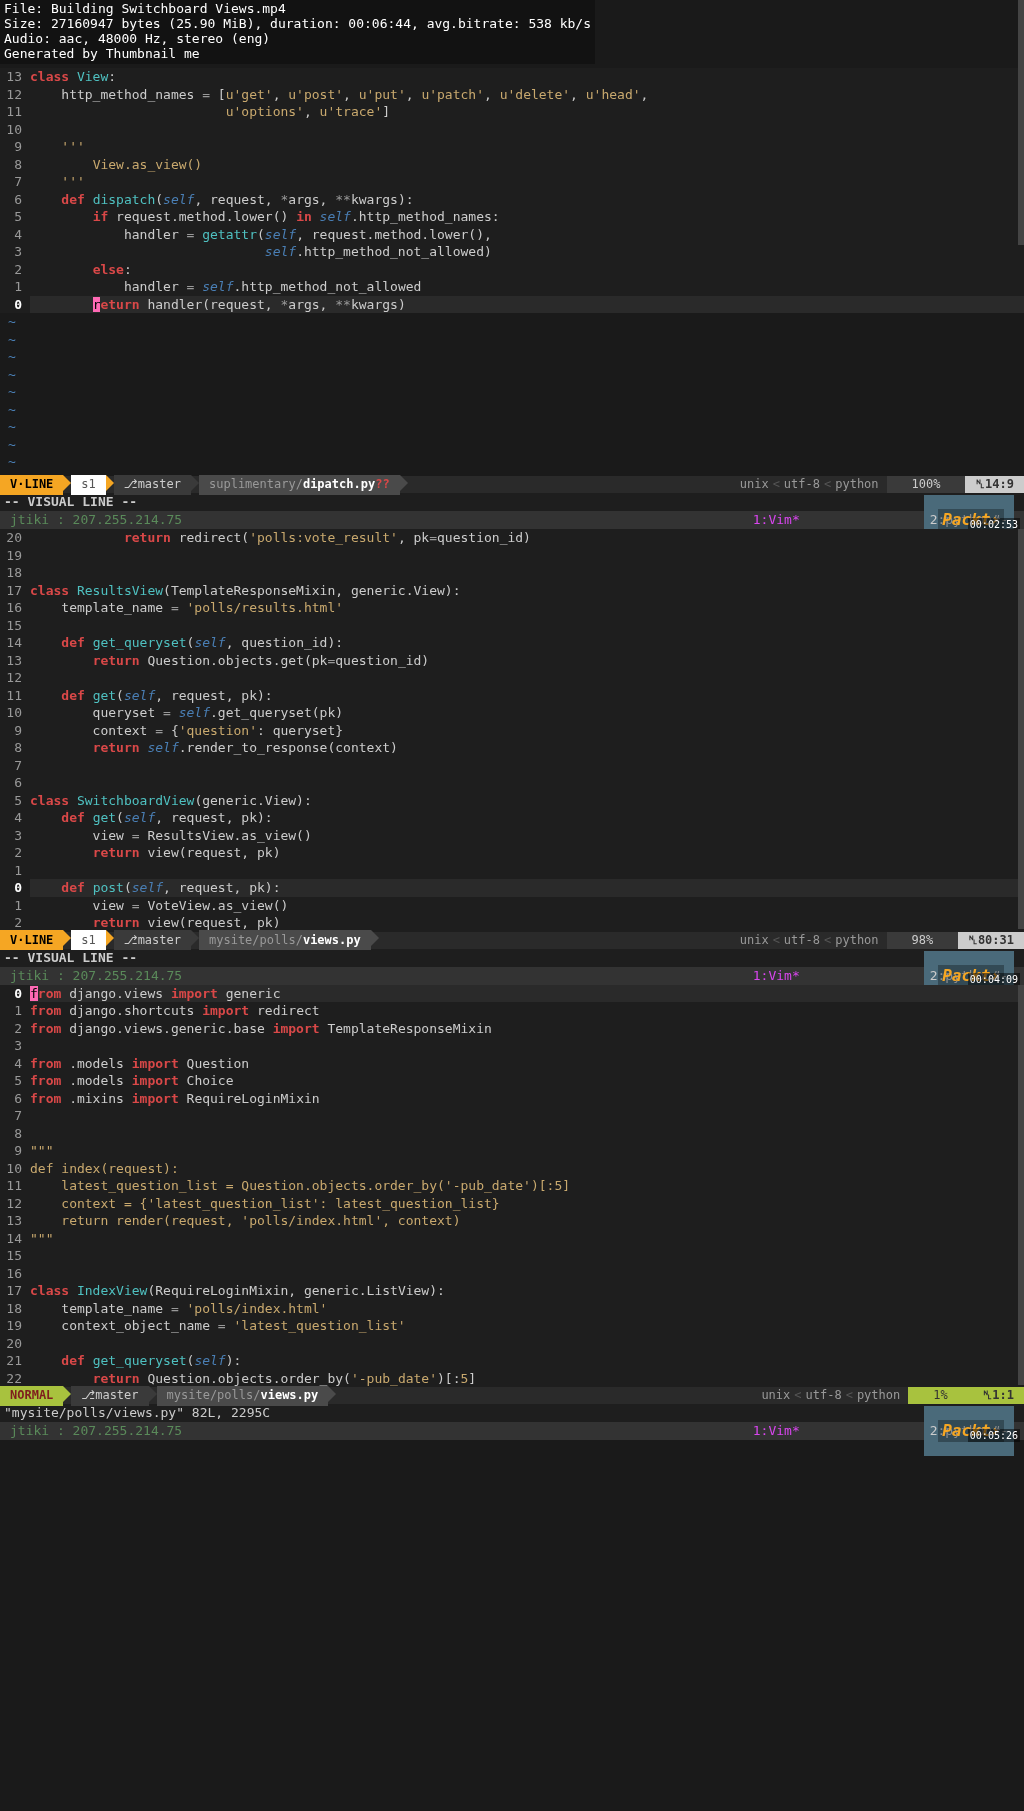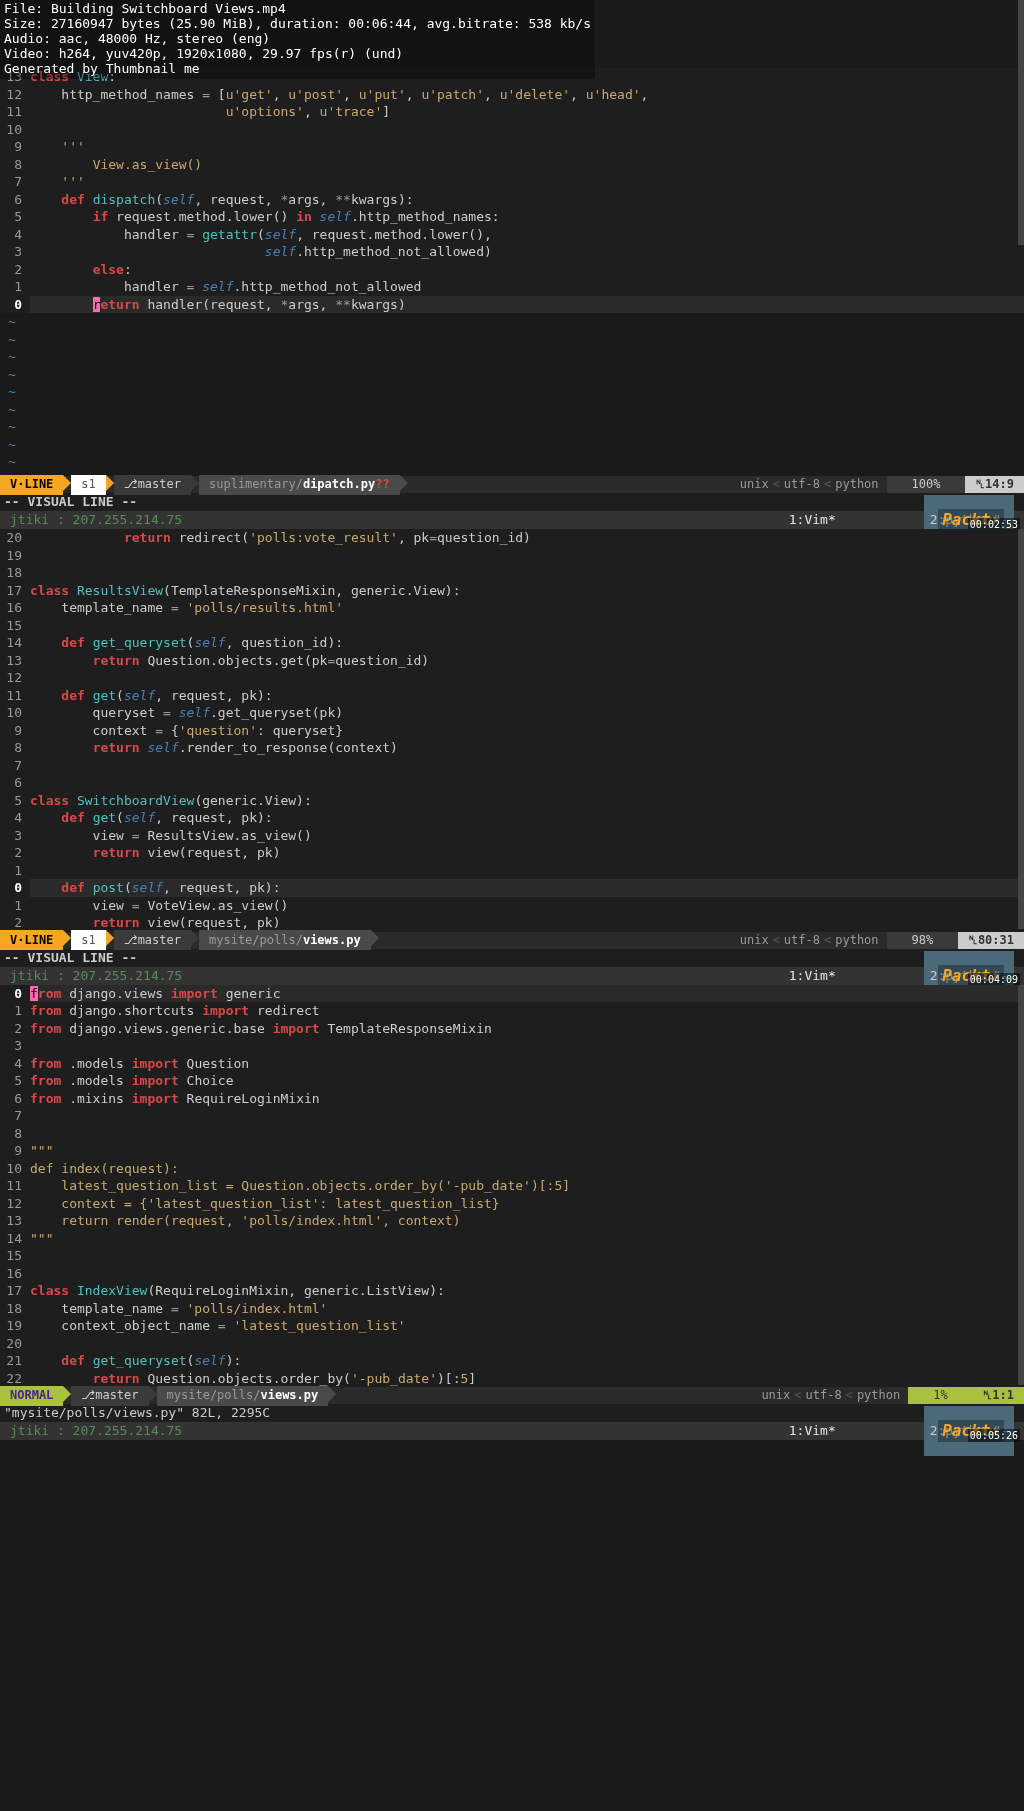--- a/index.html
+++ b/index.html
@@ -18,50 +18,49 @@
 .kw-str{color:#c9a96e}
 .kw-op{color:#999}
 .kw-self{color:#4a7fb5;font-style:italic}
 .kw-num{color:#c9a96e}
 .hl-line{background:#2a2a2a}
 .cursor-hl{background:#ff69b4;color:#000}
 .statusline{height:17px;display:flex;align-items:center;font-size:12px;background:#2a2a2a;position:relative}
 .sl-seg{padding:10px 10px;height:100%;display:flex;align-items:center;position:relative}
 .sl-arrow-r::after{content:'';position:absolute;right:-8px;top:0;border-left:8px solid;border-top:8.5px solid transparent;border-bottom:8.5px solid transparent;z-index:1}
 .mode-vline{background:#f5a623;color:#000;font-weight:bold}.mode-vline.sl-arrow-r::after{border-left-color:#f5a623}
-.mode-normal{background:#a8c23e;color:#4c1d95;font-weight:bold}.mode-normal.sl-arrow-r::after{border-left-color:#a8c23e}
+.mode-normal{background:#a8c23e;color:#7f1d1d;font-weight:bold}.mode-normal.sl-arrow-r::after{border-left-color:#a8c23e}
 .seg-master{background:#3a3a3a;color:#ccc}.seg-master.sl-arrow-r::after{border-left-color:#3a3a3a}
 .seg-s1{background:#ffffff;color:#555;font-weight:normal}.seg-s1.sl-arrow-r::after{border-left-color:#f5a623}
 .seg-path{background:#4a4a4a;color:#999}.seg-path.sl-arrow-r::after{border-left-color:#4a4a4a}
 .seg-file{color:#fff;font-weight:bold}
 .seg-right{margin-left:auto;display:flex;height:100%}
 .seg-enc{background:#2a2a2a;color:#999;padding:0 8px;display:flex;align-items:center}
 .seg-sep-l{color:#555;padding:0 4px}
 .seg-pct{background:#3a3a3a;color:#ccc;padding:0 25px;display:flex;align-items:center}
 .seg-pos{background:#ccc;color:#333;padding:0 10px;display:flex;align-items:center;font-weight:bold}
 .seg-pos-normal{background:#a8c23e;color:#333}
 .cmdline{background:#1e1e1e;color:#ccc;height:18px;padding:0 4px;font-weight:bold}
 .tmuxline{background:#333;color:#5a8a5a;height:18px;display:flex;align-items:center;padding:0 10px;position:relative}
 .tmux-tab{background:#4a6a7a;color:#ccc;padding:16px 6px;margin-left:4px}
-.tmux-vim{color:#e5e5e5;margin-left:auto;margin-right:84px}
+.tmux-vim{color:#d946ef;margin-left:auto;margin-right:120px}
 .packt{color:#f5a623;font-weight:bold;font-style:italic;background:rgba(0,0,0,0.3);padding:0 4px;position:absolute;right:20px;font-size:16px}
 .timestamp{position:absolute;right:4px;bottom:-2px;color:#fff;font-size:10px;background:rgba(0,0,0,0.5);padding:0 2px}
 .scrollbar-ind{position:absolute;right:0;width:6px;background:#444}
 .warn{color:#d94848;font-weight:bold}
 .branch-icon{color:#ccc}
 .ln-hl{color:#fff;font-weight:bold}
 </style>
 </head>
 <body>
 
 <div class="meta-overlay">
 <div>File: Building Switchboard Views.mp4</div>
 <div>Size: 27160947 bytes (25.90 MiB), duration: 00:06:44, avg.bitrate: 538 kb/s</div>
 <div>Audio: aac, 48000 Hz, stereo (eng)</div>
-<div>Video: h264, yuv420p, 1920x1080, 29.97 fps(r) (und)</div>
 <div>Generated by Thumbnail me</div>
 </div>
 
 <div class="pane" style="padding-top:68px">
   <div class="code-area">
     <div class="gutter" id="gutter1">
         <span class="ln">13</span>
         <span class="ln">12</span>
         <span class="ln">11</span>
         <span class="ln">10</span>

